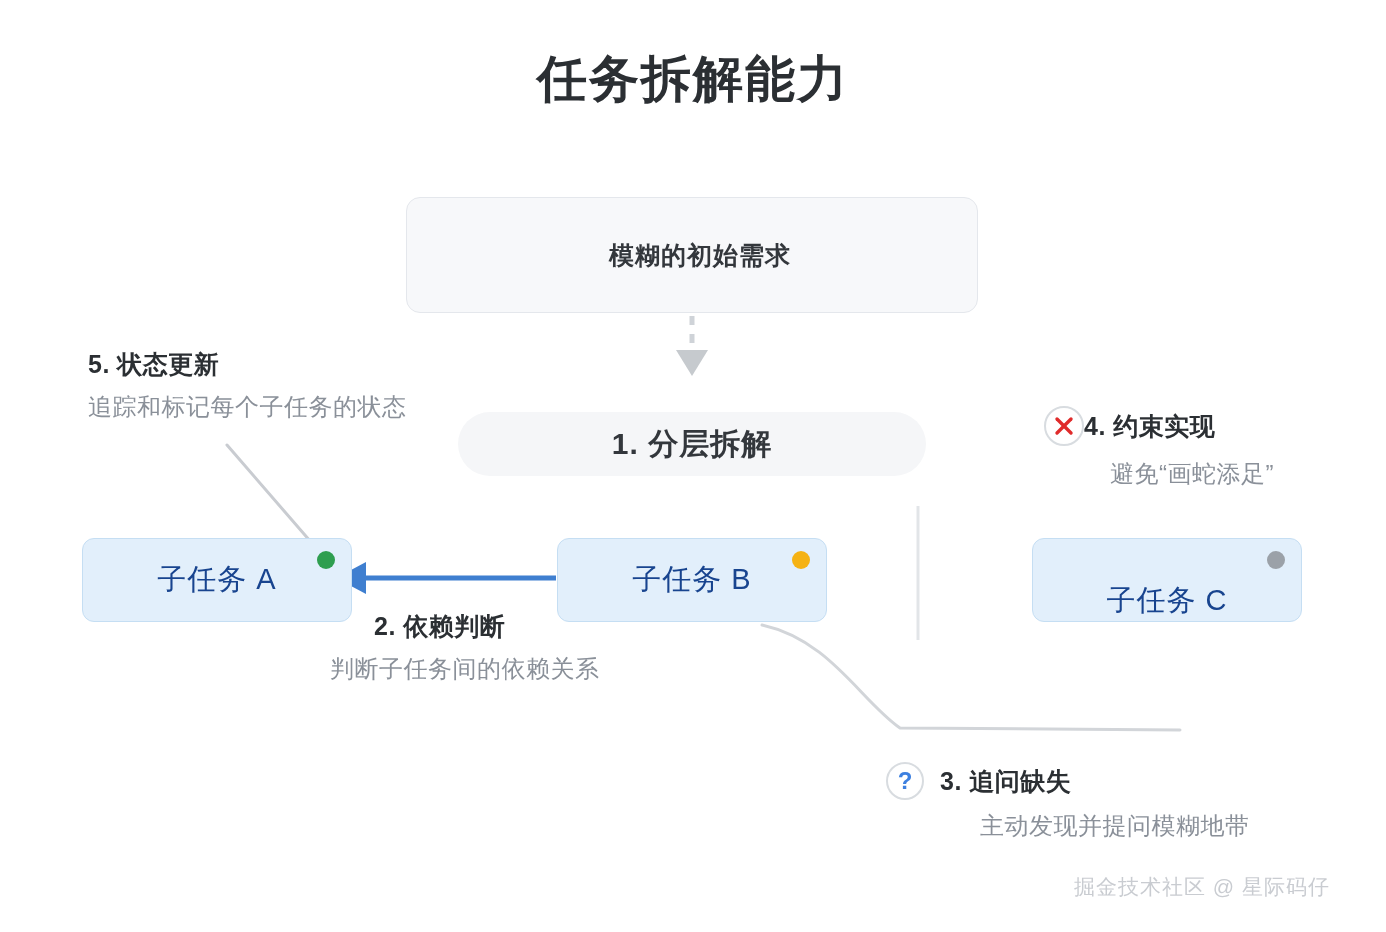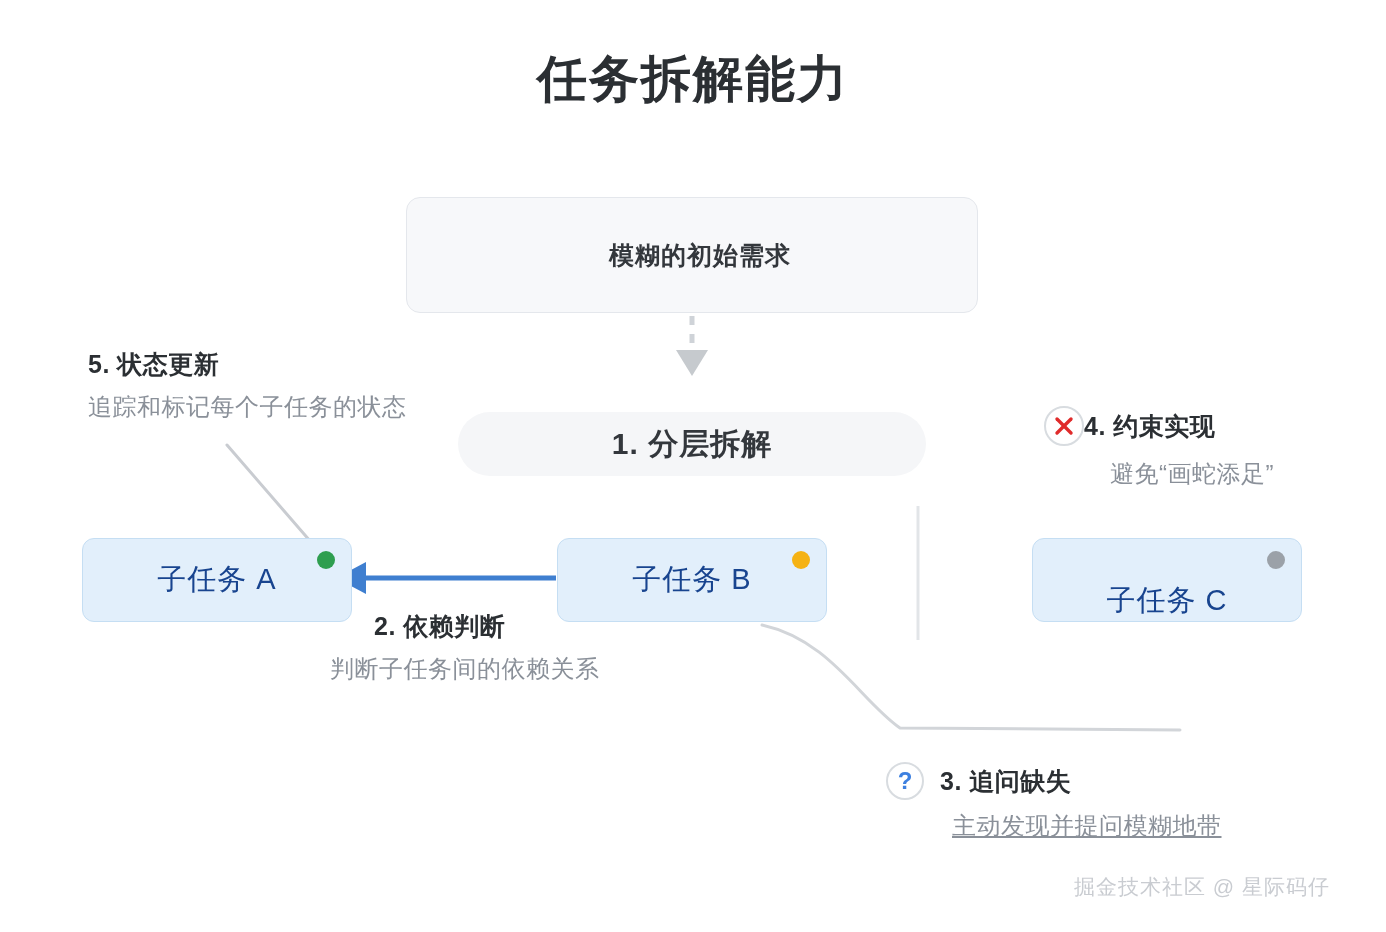--- a/index.html
+++ b/index.html
@@ -158,23 +158,22 @@
   }
 
   
   .annot-question { left: 886px; top: 762px; }
   .annot-question .annot-row {
     display: flex;
     align-items: center;
     gap: 16px;
   }
   .annot-question .annot-sub {
-    margin-left: 66px;
+    margin-left: 94px;
     margin-top: 10px;
-    text-decoration: underline;
   }
 
   
   .badge {
     width: 40px;
     height: 40px;
     border-radius: 50%;
     border: 2px solid #d8dcE0;
     box-sizing: border-box;
     display: flex;

